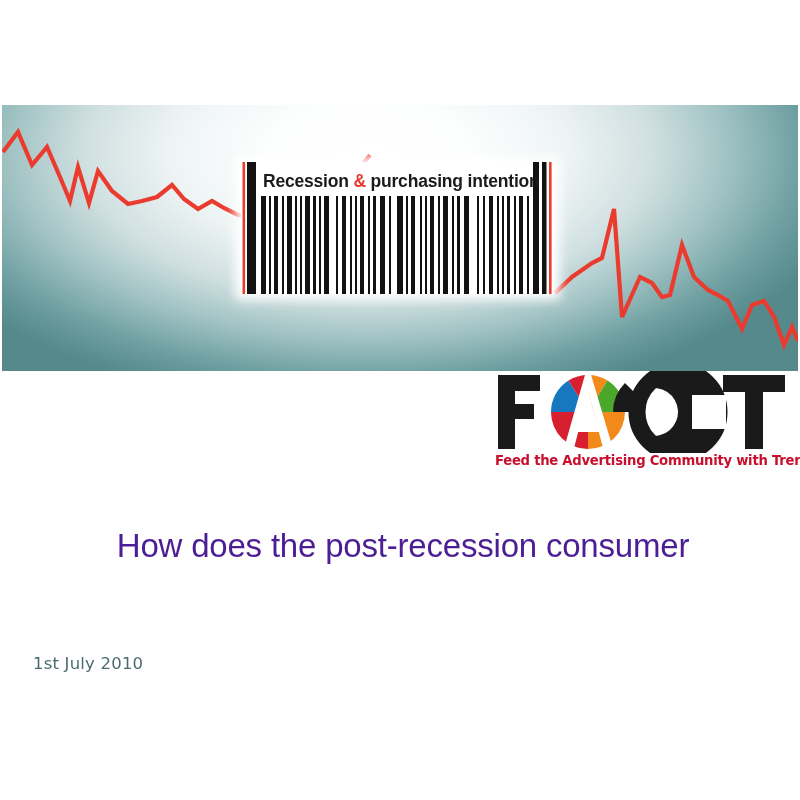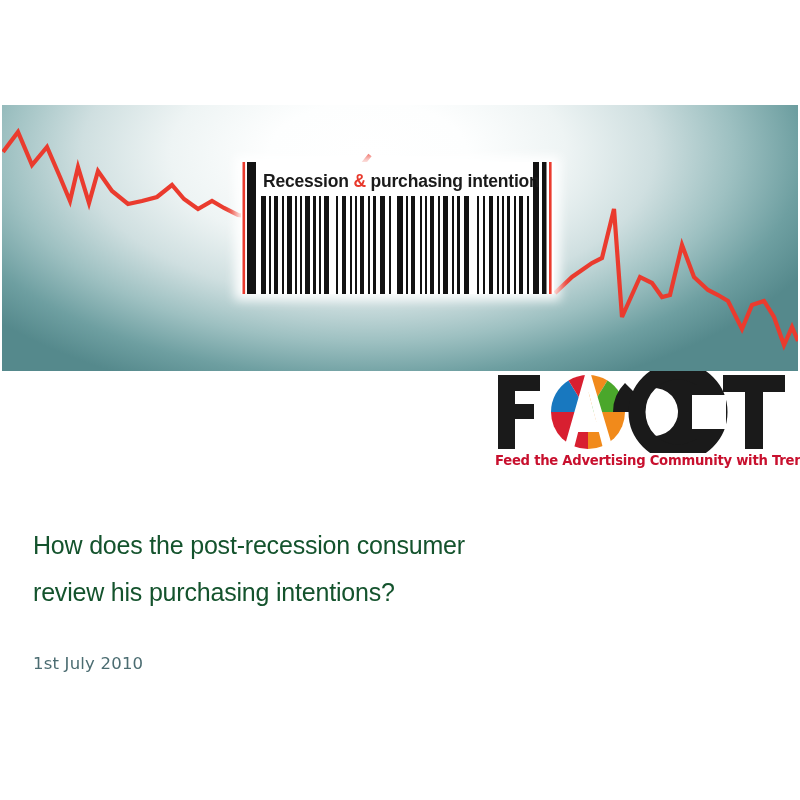--- a/index.html
+++ b/index.html
@@ -105,24 +105,25 @@
   #title-block {
     position: absolute;
     left: 33px;
     top: 522px;
     width: 740px;
   }
   #page-title {
     margin: 0;
     font-family: "Liberation Sans", sans-serif;
     font-weight: normal;
-    font-size: 25px;
+    font-size: 33px;
     line-height: 47px;
-    color: #14532d;
+    color: #4c1d95;
     letter-spacing: -0.2px;
+    text-align: center;
   }
   #page-date {
     position: absolute;
     left: 33px;
     top: 630px;
     font-family: "DejaVu Sans", sans-serif;
     font-size: 16.5px;
     color: #4b6c71;
     letter-spacing: 0.2px;
     margin-top: 24px;
@@ -234,15 +235,15 @@
 
     <g fill="#1a1a1a">
       <rect x="231" y="4" width="62" height="17"></rect>
       <rect x="253" y="4" width="18" height="74"></rect>
     </g>
   </svg>
   <div id="fact-tagline">Feed the Advertising Community with Trends</div>
 </div>
 
 <div id="title-block">
-  <h1 id="page-title"><span>How does the post-recession consumer</span><br><span>review his purchasing intentions?</span></h1>
+  <h1 id="page-title"><span>How does the post-recession consumer</span><br></h1>
 </div>
 <div id="page-date">1st July 2010</div>
 
 </body></html>

